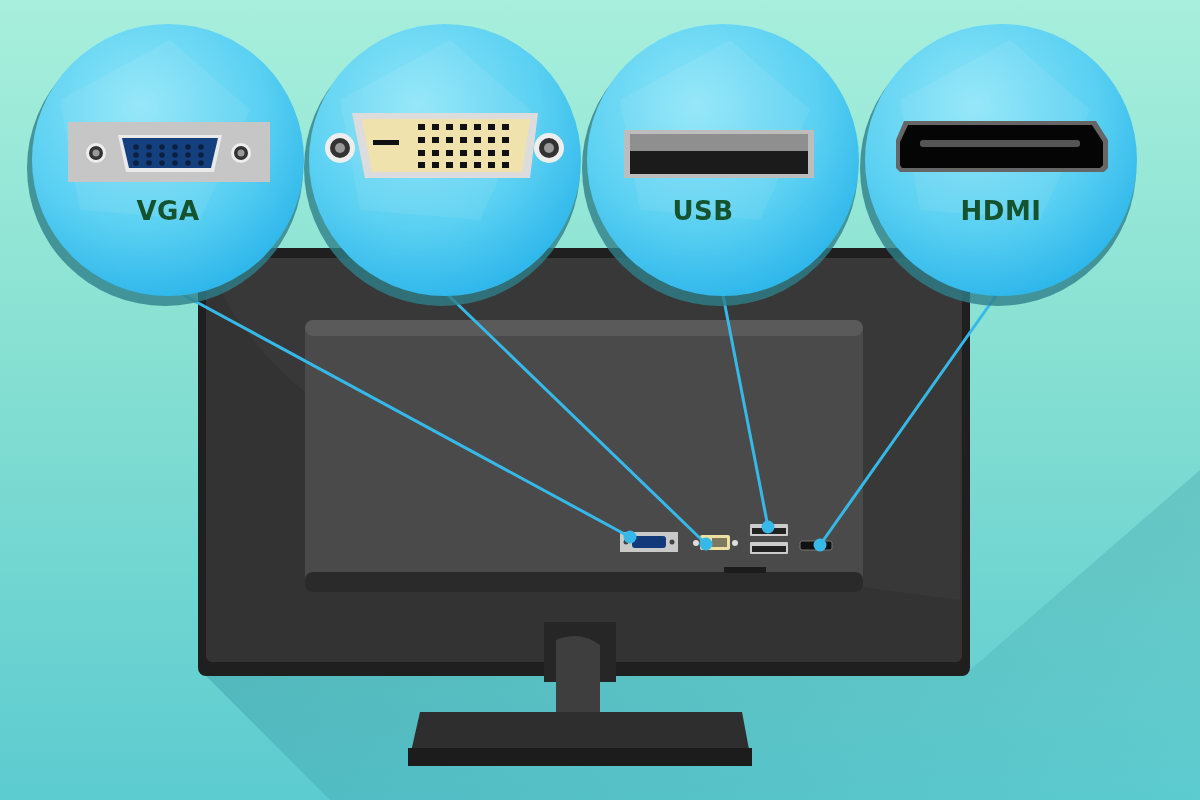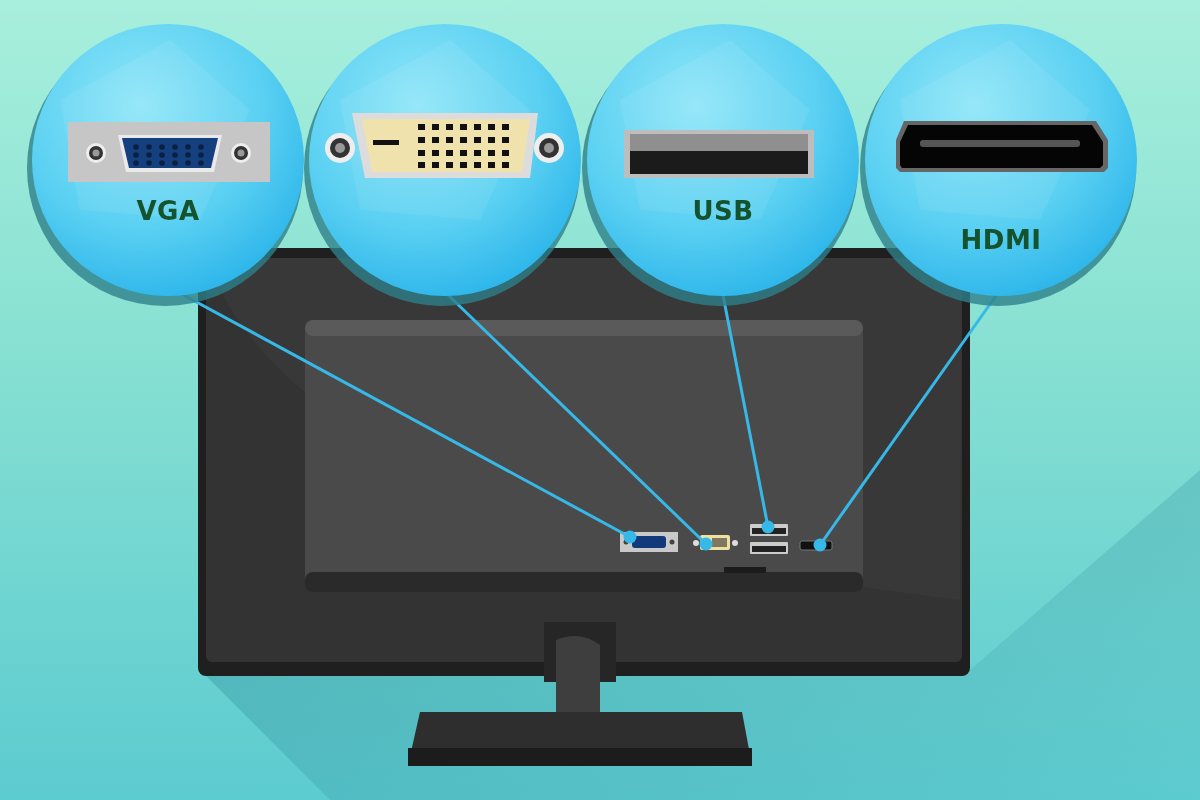--- a/index.html
+++ b/index.html
@@ -188,15 +188,15 @@
       <g>
         <path d="M904 121 L1096 121 L1108 140 L1108 168 L1104 172 L900 172 L896 168 L896 140 Z" fill="#666"></path>
         <path d="M908 125 L1092 125 L1103 142 L1103 165 L1100 168 L902 168 L900 165 L900 142 Z" fill="#050505"></path>
         <rect x="920" y="140" width="160" height="7" rx="3" fill="#555"></rect>
       </g>
     </g>
   </g>
 </svg>
 
 <div class="label" style="left:68px;top:196px;">VGA</div>
-<div class="label" style="left:623px;top:196px;">USB</div>
-<div class="label" style="left:901px;top:196px;margin-top:29px;">HDMI</div>
+<div class="label" style="left:603px;top:196px;">USB</div>
+<div class="label" style="left:901px;top:196px;">HDMI</div>
 </div>
 
 </body></html>

